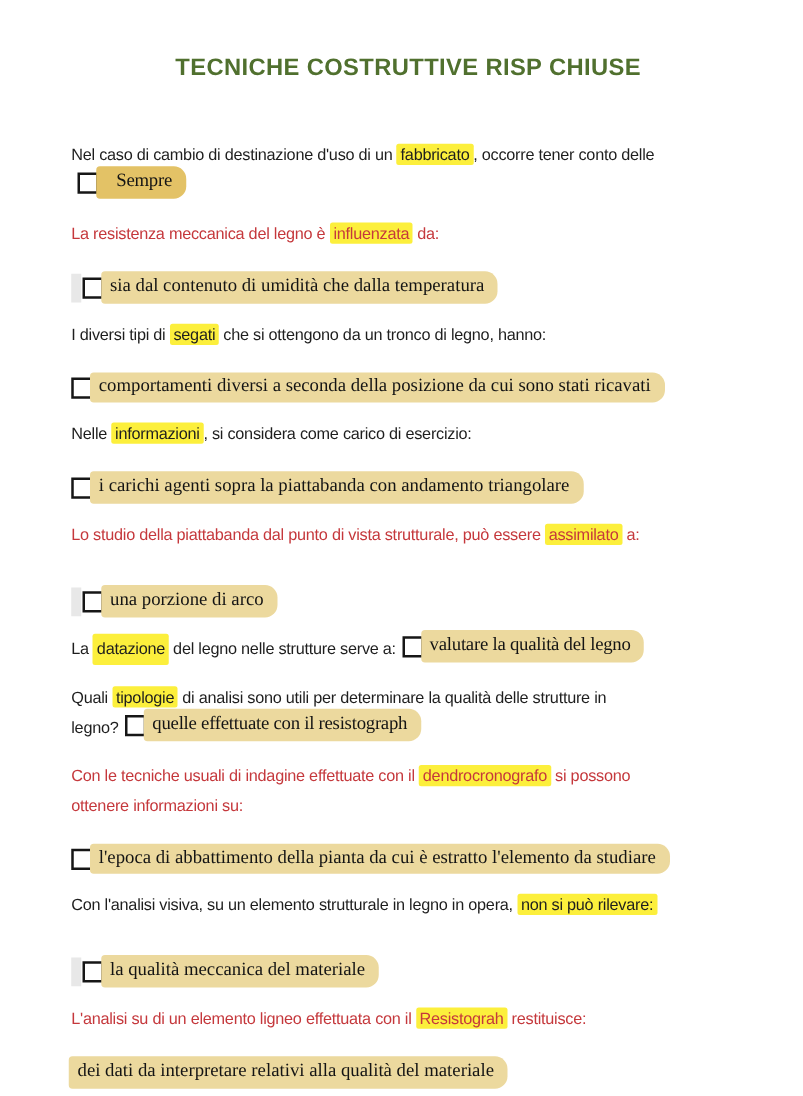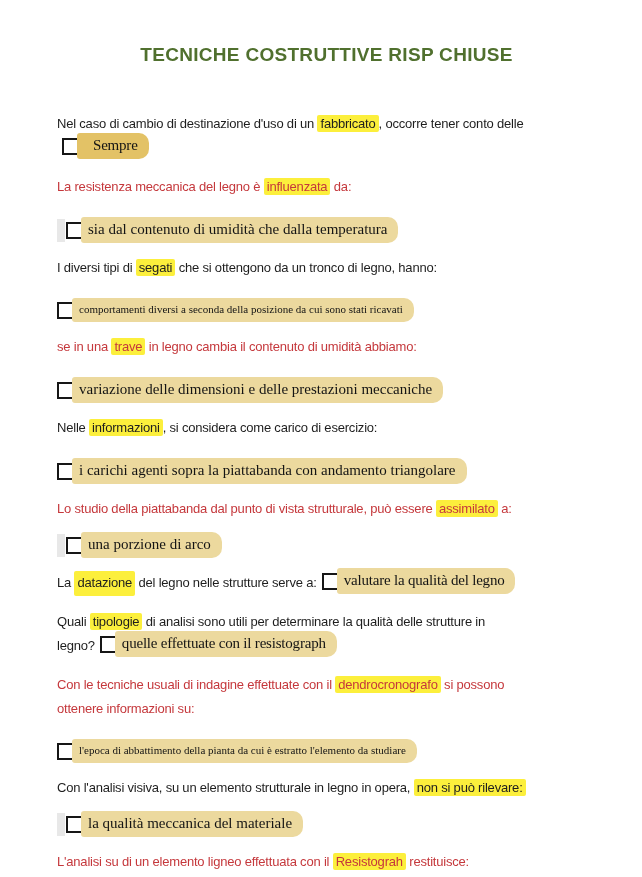--- a/index.html
+++ b/index.html
@@ -20,35 +20,35 @@
   .item{margin-bottom:13px;}
   .question{
     font-size:13px;line-height:24px;margin:0 0 3px 0;
     letter-spacing:-.2px;white-space:nowrap;
   }
   .question.black{color:var(--ink);}
   .question.red{color:var(--red);}
   .kw{background:var(--yellow);padding:1px 3px;border-radius:2px;}
   .kw.tall{display:inline-block;padding-top:0;}
   .answer-row{display:flex;align-items:center;margin-top:18px;}
-  .answer-row.gap{margin-top:11px;}
+  .answer-row.gap{margin-top:28px;}
   .ans{display:inline-flex;align-items:center;white-space:nowrap;}
   .ans.inline{vertical-align:middle;transform:translateY(-3px);margin-left:5px;}
   .checkbox{
     width:13px;height:13px;border:2px solid #161616;background:#fff;
     display:inline-block;flex:0 0 auto;
   }
   .gray-strip{width:8px;height:23px;background:var(--gray);display:inline-block;flex:0 0 auto;margin-right:1px;}
   .pill{
     font-family:"Liberation Serif",serif;font-size:15px;line-height:21px;
     color:#141414;background:var(--tan);
     padding:2px 11px 3px 7px;margin-left:-2px;
     border-radius:3px 10px 10px 3px;white-space:nowrap;
   }
-  .pill.small{font-size:11px;line-height:19px;}
+  .pill.small{font-size:15px;line-height:19px;}
   .pill.dark{background:var(--gold);padding-left:16px;}
 </style>
 </head>
 <body>
 
 <div class="page">
   <h1>TECNICHE COSTRUTTIVE RISP CHIUSE</h1>
   <div id="qlist">
       <div class="item">
         <p class="question black"><span class="qtext">Nel caso di cambio di destinazione d'uso di un </span><span class="kw">fabbricato</span><span class="qtext">, occorre tener conto delle</span><br><span class="ans inline">
@@ -65,29 +65,20 @@
             <span class="pill">sia dal contenuto di umidità che dalla temperatura</span>
           </span>
         </div>
       </div>
       <div class="item">
         <p class="question black"><span class="qtext">I diversi tipi di </span><span class="kw">segati</span><span class="qtext"> che si ottengono da un tronco di legno, hanno:</span></p>
         <div class="answer-row">
           <span class="ans">
             <span class="checkbox"></span>
             <span class="pill small">comportamenti diversi a seconda della posizione da cui sono stati ricavati</span>
-          </span>
-        </div>
-      </div>
-      <div class="item">
-        <p class="question red"><span class="qtext">se in una </span><span class="kw">trave</span><span class="qtext"> in legno cambia il contenuto di umidità abbiamo:</span></p>
-        <div class="answer-row">
-          <span class="ans">
-            <span class="checkbox"></span>
-            <span class="pill">variazione delle dimensioni e delle prestazioni meccaniche</span>
           </span>
         </div>
       </div>
       <div class="item">
         <p class="question black"><span class="qtext">Nelle </span><span class="kw">informazioni</span><span class="qtext">, si considera come carico di esercizio:</span></p>
         <div class="answer-row">
           <span class="ans">
             <span class="checkbox"></span>
             <span class="pill">i carichi agenti sopra la piattabanda con andamento triangolare</span>
           </span>

